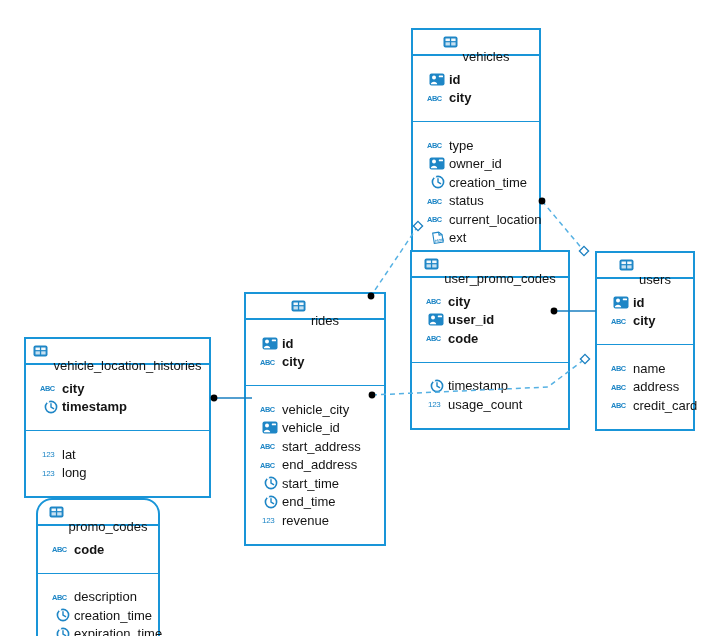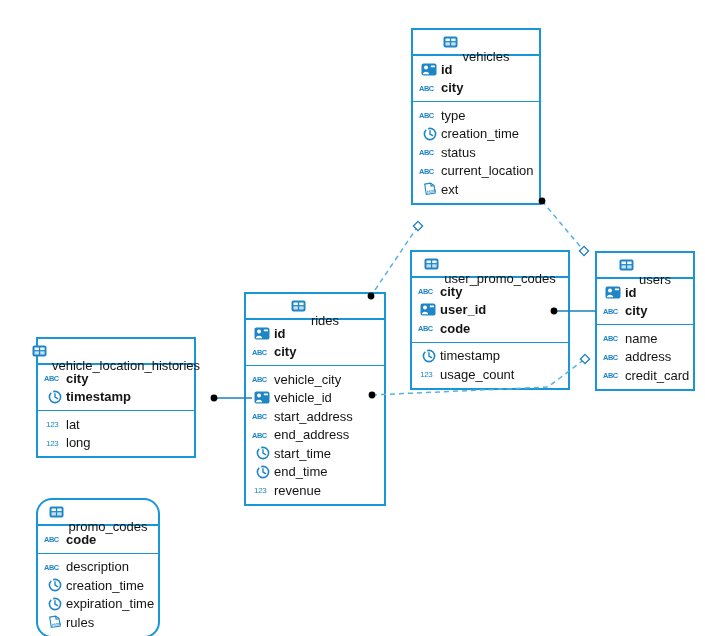--- a/index.html
+++ b/index.html
@@ -33,21 +33,22 @@
     border-bottom: 2px solid #1995d8;
     cursor: move;
     white-space: nowrap;
   }
   .t-title {
     font-weight: normal;
     letter-spacing: 0;
     margin-top: 28px;
   }
   .t-section {
-    padding: 4px 0;
+    padding: 14px 0;
+    margin-left: 8px;
   }
   .t-divider {
     height: 0;
     border-top: 1.5px solid #1995d8;
   }
   .t-row {
     display: flex;
     align-items: center;
     gap: 4px;
     height: 18.5px;
@@ -117,20 +118,31 @@
           <div class="t-row">
             <span class="f-icon">
               <svg width="18" height="10" viewBox="0 0 18 10">
                 <text x="0" y="8.2" font-family="Liberation Sans, sans-serif" font-size="7.4" font-weight="bold" fill="#1e86c6" letter-spacing="-0.4">ABC</text>
               </svg>
             </span>
             <span class="f-name">type</span>
           </div>
           <div class="t-row">
             <span class="f-icon">
+              <svg width="16" height="13" viewBox="0 0 16 13">
+                <rect x="0.5" y="0.5" width="15" height="12" rx="2" fill="#1e86c6"></rect>
+                <circle cx="5" cy="4.6" r="2" fill="#fff"></circle>
+                <path d="M1.8 11.2 C1.8 7.8 8.2 7.8 8.2 11.2 Z" fill="#fff"></path>
+                <rect x="9.8" y="2.6" width="4.2" height="1.7" rx="0.5" fill="#fff"></rect>
+              </svg>
+            </span>
+            <span class="f-name">owner_id</span>
+          </div>
+          <div class="t-row">
+            <span class="f-icon">
               <svg width="14" height="14" viewBox="0 0 14 14">
                 <circle cx="7" cy="7" r="5.6" fill="none" stroke="#1e86c6" stroke-width="1.6"></circle>
                 <path d="M7 3.8 L7 7 L9.6 8.6" fill="none" stroke="#1e86c6" stroke-width="1.4" stroke-linecap="round"></path>
                 <path d="M3 2.6 L5 1.4" stroke="#fff" stroke-width="2.2"></path>
               </svg>
             </span>
             <span class="f-name">creation_time</span>
           </div>
           <div class="t-row">
             <span class="f-icon">
@@ -382,21 +394,21 @@
           <div class="t-row">
             <span class="f-icon">
               <svg width="16" height="10" viewBox="0 0 16 10">
                 <text x="0" y="8.4" font-family="Liberation Sans, sans-serif" font-size="8" fill="#1e86c6" letter-spacing="-0.3">123</text>
               </svg>
             </span>
             <span class="f-name">revenue</span>
           </div>
         </div>
       </div>
-      <div class="erd-table" style="left: 36px; top: 337px; width: 160px;">
+      <div class="erd-table" style="left: 24px; top: 337px; width: 187px;">
         <div class="t-header">
           <span class="t-icon">
             <svg width="15" height="12" viewBox="0 0 15 12">
               <rect x="0.5" y="0.5" width="14" height="11" rx="2" fill="#1e86c6"></rect>
               <rect x="2.5" y="2.5" width="4.4" height="2.6" fill="#fff" opacity="0.95"></rect>
               <rect x="8.2" y="2.5" width="4.4" height="2.6" fill="#fff" opacity="0.95"></rect>
               <rect x="2.5" y="6.3" width="4.4" height="3.2" fill="#fff" opacity="0.75"></rect>
               <rect x="8.2" y="6.3" width="4.4" height="3.2" fill="#fff" opacity="0.75"></rect>
             </svg>
           </span>

